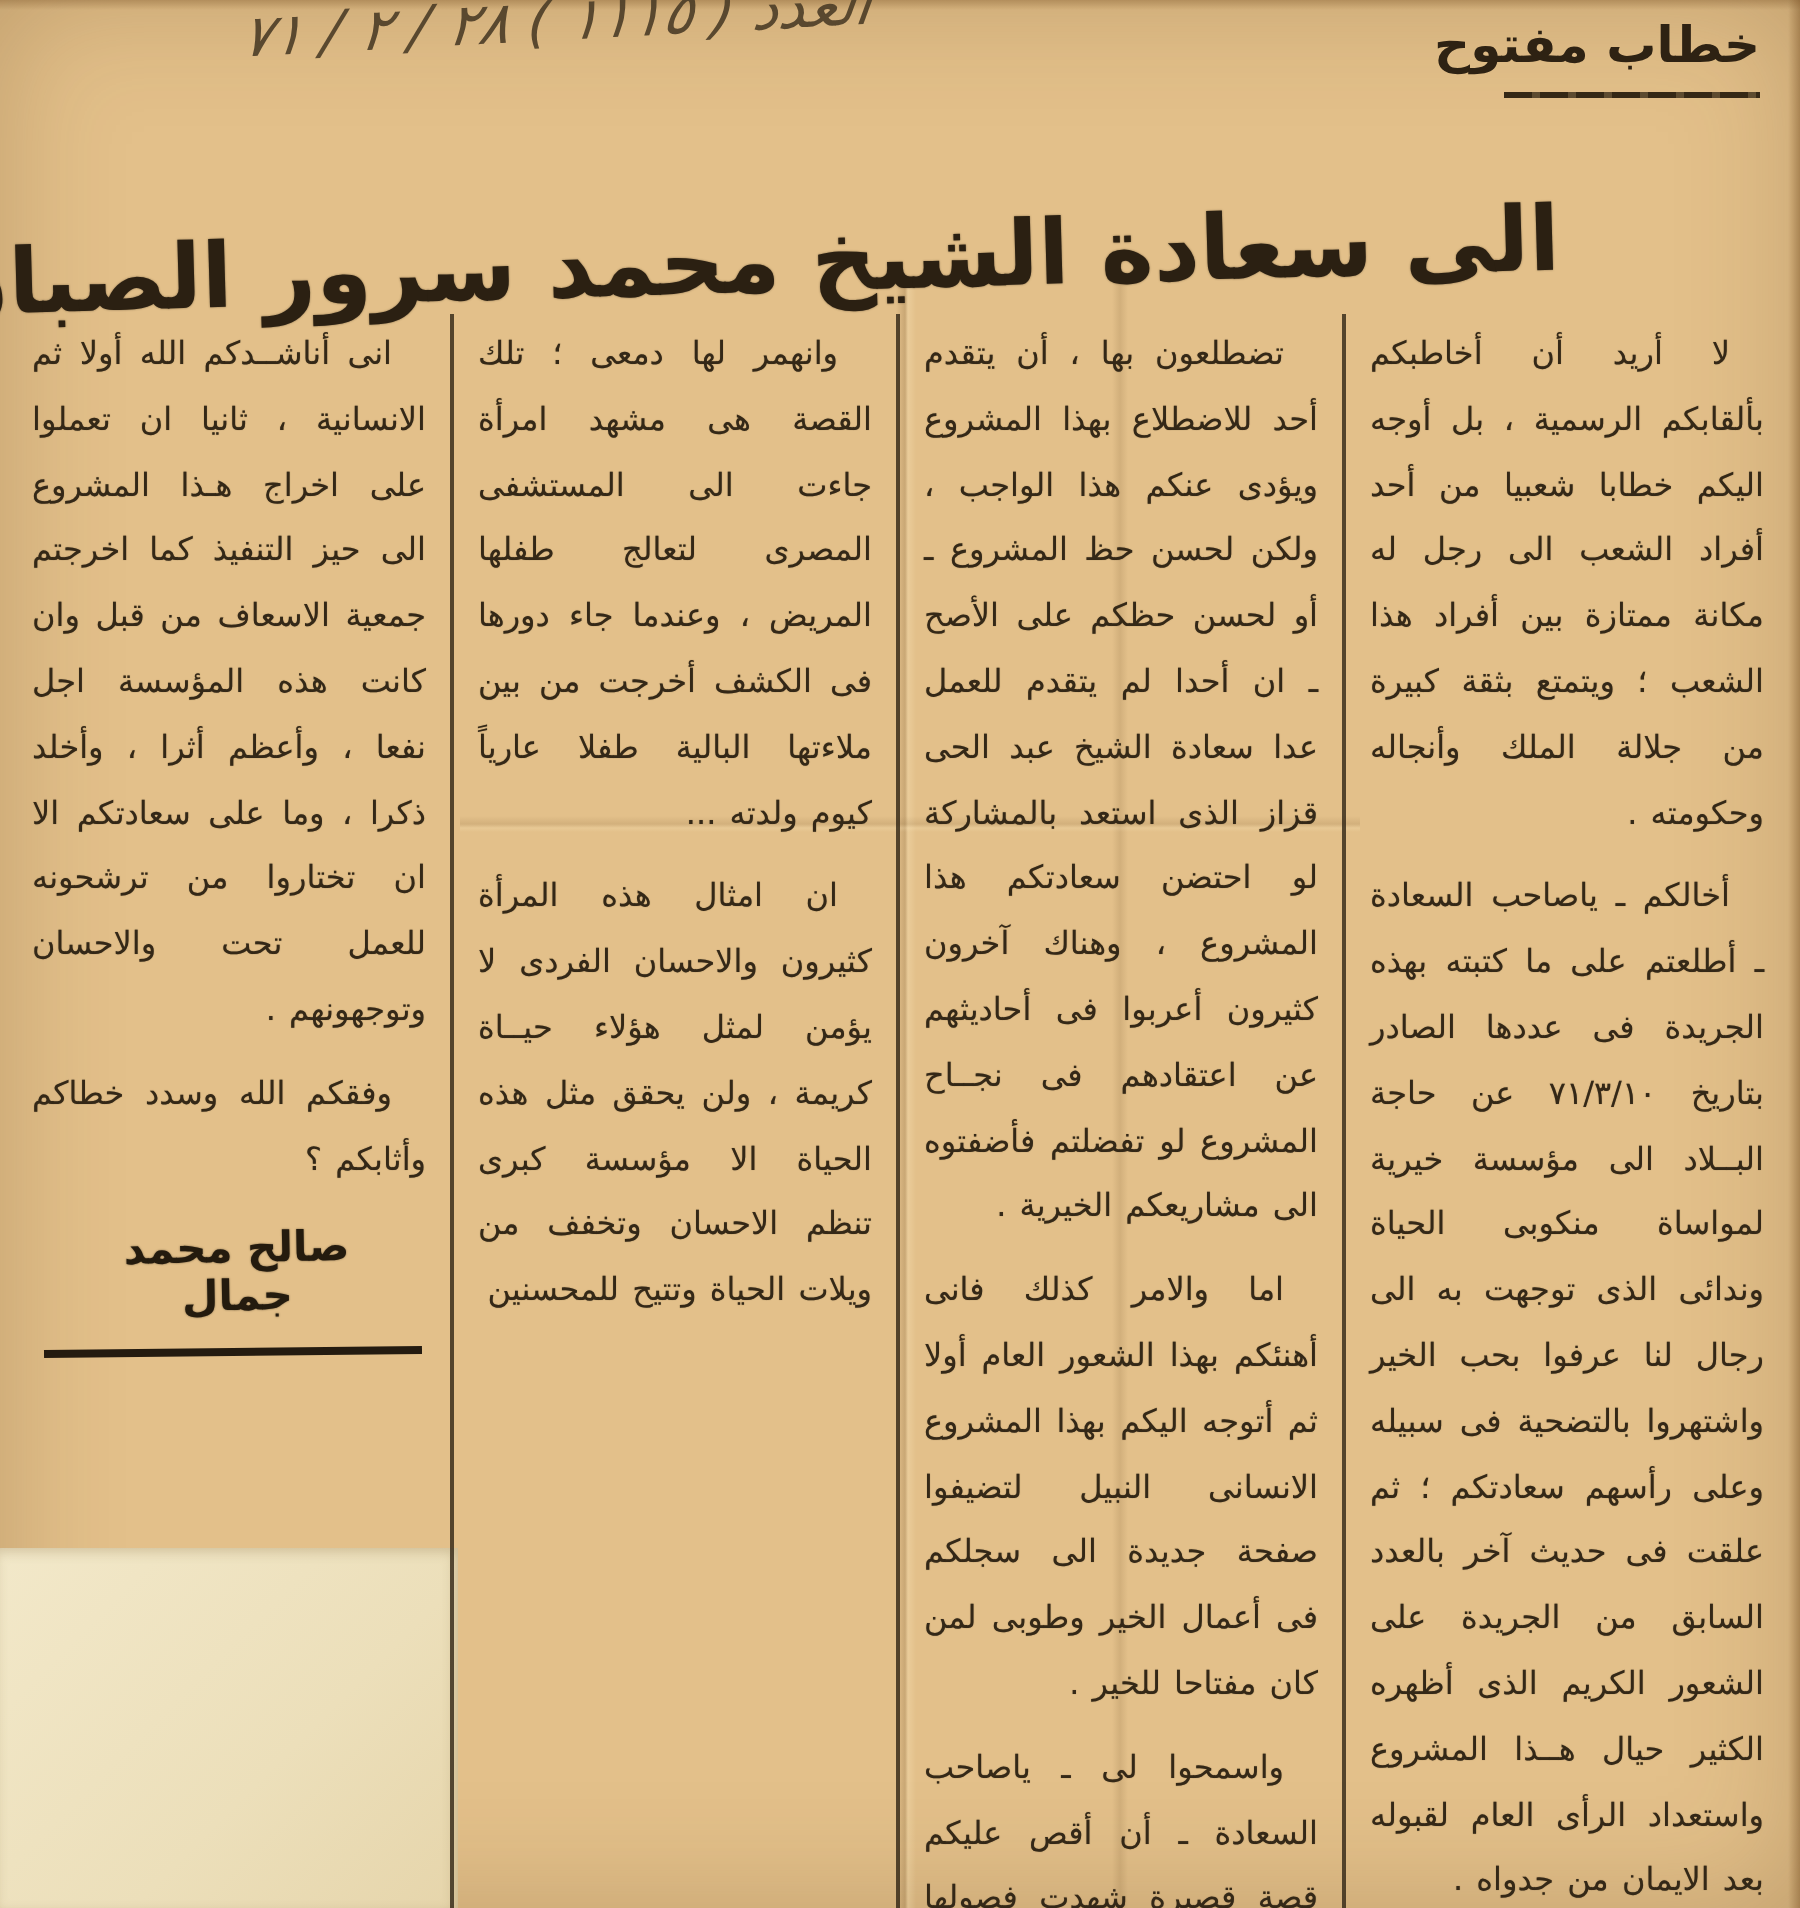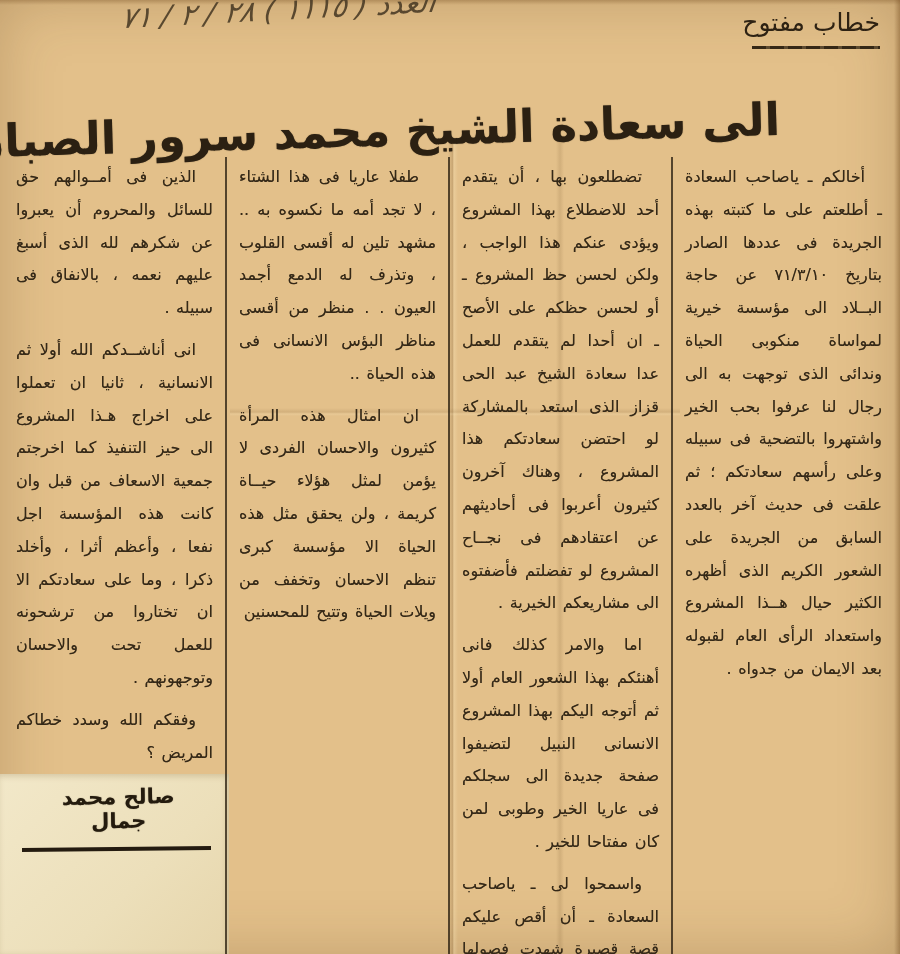--- a/index.html
+++ b/index.html
@@ -42,21 +42,21 @@
     color:#4c3d27;
     transform:rotate(-3deg) skewX(-10deg);
     font-style:italic;
     letter-spacing:2px;
     opacity:.9;
     white-space:nowrap;
   }
   
   .section-label{
     position:absolute;top:8px;right:16px;
-    font-size:25px;font-weight:normal;
+    font-size:25px;font-weight:bold;
     color:#2e2213;
     text-align:center;
     padding:0 4px 10px 4px;
   }
   .section-label .rule{
     margin-top:9px;height:3px;width:128px;
     background:repeating-linear-gradient(90deg,#352816 0 14px,#5d4b30 14px 18px);
   }
   
   .title{
@@ -122,37 +122,37 @@
   <div class="section-label">
     <span>خطاب مفتوح</span>
     <div class="rule"></div>
   </div>
 
   <h1 class="title">الى سعادة الشيخ محمد سرور الصبان</h1>
 
   <div class="columns">
 
     <div class="col divider">
+      <p>لا أريد أن أخاطبكم بألقابكم الرسمية ، بل أوجه اليكم خطابا شعبيا من أحد أفراد الشعب الى رجل له مكانة ممتازة بين أفراد هذا الشعب ؛ ويتمتع بثقة كبيرة من جلالة الملك وأنجاله وحكومته .</p>
       <p>أخالكم ـ ياصاحب السعادة ـ أطلعتم على ما كتبته بهذه الجريدة فى عددها الصادر بتاريخ ٧١/٣/١٠ عن حاجة البــلاد الى مؤسسة خيرية لمواساة منكوبى الحياة وندائى الذى توجهت به الى رجال لنا عرفوا بحب الخير واشتهروا بالتضحية فى سبيله وعلى رأسهم سعادتكم ؛ ثم علقت فى حديث آخر بالعدد السابق من الجريدة على الشعور الكريم الذى أظهره الكثير حيال هــذا المشروع واستعداد الرأى العام لقبوله بعد الايمان من جدواه .</p>
 
     </div>
 
     <div class="col divider">
       <p>تضطلعون بها ، أن يتقدم أحد للاضطلاع بهذا المشروع ويؤدى عنكم هذا الواجب ، ولكن لحسن حظ المشروع ـ أو لحسن حظكم على الأصح ـ ان أحدا لم يتقدم للعمل عدا سعادة الشيخ عبد الحى قزاز الذى استعد بالمشاركة لو احتضن سعادتكم هذا المشروع ، وهناك آخرون كثيرون أعربوا فى أحاديثهم عن اعتقادهم فى نجــاح المشروع لو تفضلتم فأضفتوه الى مشاريعكم الخيرية .</p>
-      <p>اما والامر كذلك فانى أهنئكم بهذا الشعور العام أولا ثم أتوجه اليكم بهذا المشروع الانسانى النبيل لتضيفوا صفحة جديدة الى سجلكم فى عاريا الخير وطوبى لمن كان مفتاحا للخير .</p>
+      <p>اما والامر كذلك فانى أهنئكم بهذا الشعور العام أولا ثم أتوجه اليكم بهذا المشروع الانسانى النبيل لتضيفوا صفحة جديدة الى سجلكم فى أعمال الخير وطوبى لمن كان مفتاحا للخير .</p>
       <p>واسمحوا لى ـ ياصاحب السعادة ـ أن أقص عليكم قصة قصيرة شهدت فصولها قبل يومين انفطر لها قلبى</p>
     </div>
 
     <div class="col divider">
-      <p>طفلا عاريا فى هذا الشتاء ، لا تجد أمه ما نكسوه به .. مشهد تلين له أقسى القلوب ، وتذرف له الدمع أجمد العيون . . منظر من أقسى مناظر البؤس الانسانى فى هذه الحياة ..</p>
+      <p>وانهمر لها دمعى ؛ تلك القصة هى مشهد امرأة جاءت الى المستشفى المصرى لتعالج طفلها المريض ، وعندما جاء دورها فى الكشف أخرجت من بين ملاءتها البالية طفلا عارياً كيوم ولدته ...</p>
       <p>ان امثال هذه المرأة كثيرون والاحسان الفردى لا يؤمن لمثل هؤلاء حيــاة كريمة ، ولن يحقق مثل هذه الحياة الا مؤسسة كبرى تنظم الاحسان وتخفف من ويلات الحياة وتتيح للمحسنين</p>
     </div>
 
     <div class="col">
-      <p>الذين فى أمــوالهم حق للسائل والمحروم أن يعبروا عن شكرهم لله الذى أسبغ عليهم نعمه ، بالانفاق فى سبيله .</p>
       <p>انى أناشــدكم الله أولا ثم الانسانية ، ثانيا ان تعملوا على اخراج هـذا المشروع الى حيز التنفيذ كما اخرجتم جمعية الاسعاف من قبل وان كانت هذه المؤسسة اجل نفعا ، وأعظم أثرا ، وأخلد ذكرا ، وما على سعادتكم الا ان تختاروا من ترشحونه للعمل تحت والاحسان وتوجهونهم .</p>
-      <p>وفقكم الله وسدد خطاكم المريض ؟</p>
+      <p>وفقكم الله وسدد خطاكم وأثابكم ؟</p>
       <div class="signature">صالح محمد جمال</div>
       <div class="sig-rule"></div>
     </div>
 
   </div>
 </div>
 
 </body></html>

